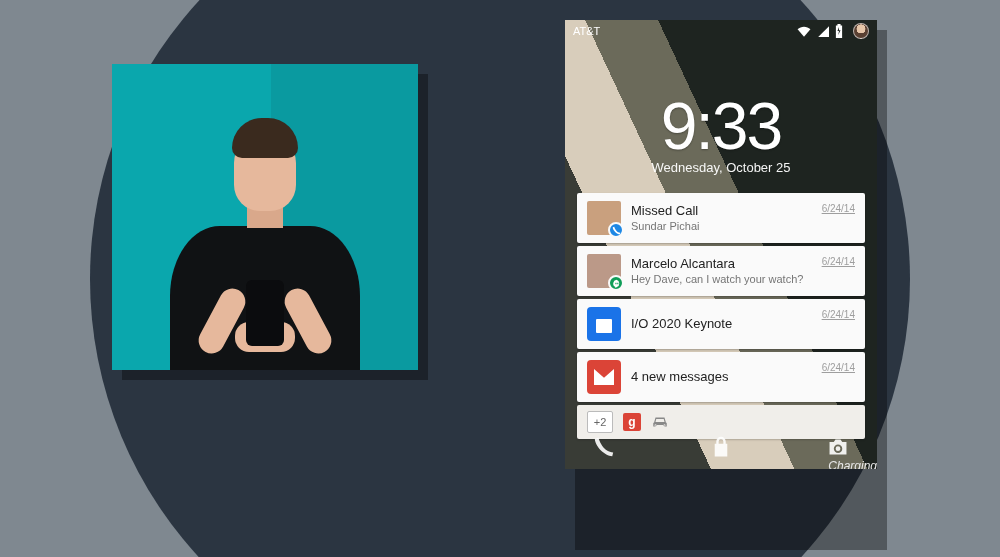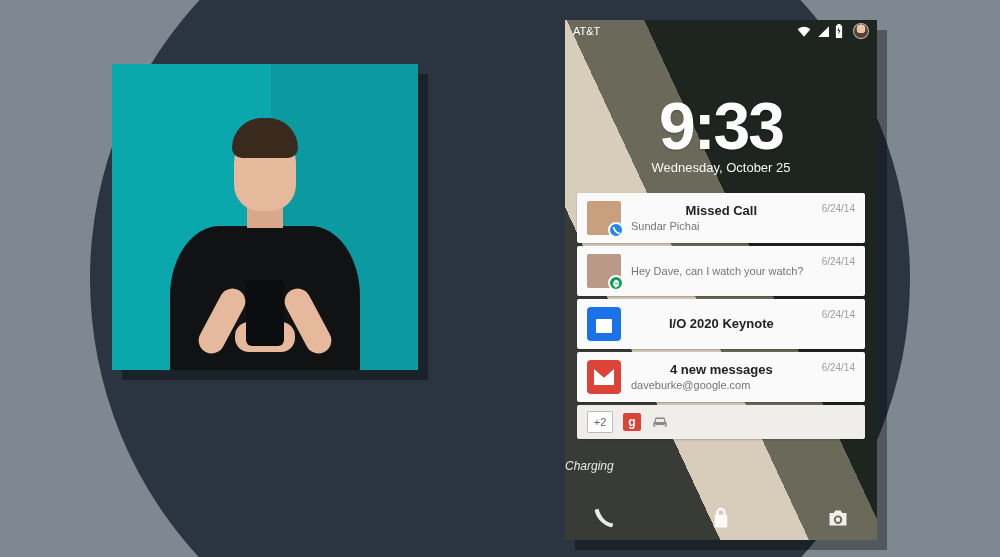--- a/index.html
+++ b/index.html
@@ -89,21 +89,21 @@
   
   .phone-shadow {
     position: absolute;
     left: 575px; top: 30px;
     width: 312px; height: 520px;
     background: rgba(0,0,0,.35);
   }
   .phone {
     position: absolute;
     left: 565px; top: 20px;
-    width: 312px; height: 520px;
+    width: 312px; height: 449px;
     background: #15803d;
     color: #fff;
     overflow: hidden;
   }
   
   .wp { position:absolute; inset:0; overflow:hidden; }
   .wp::before, .wp::after { content:""; position:absolute; }
   .wp::before {
     inset:0;
     background:
@@ -125,21 +125,21 @@
   .status-icons svg, .nav svg { display:block; }
   .avatar-thumb {
     width:16px; height:16px; border-radius:50%;
     background: radial-gradient(circle at 50% 35%, #e7c6a9 0 38%, #5a4032 40% 100%);
     border:1px solid rgba(255,255,255,.6);
     margin-left:4px;
   }
 
   .clock-block { position:relative; text-align:center; margin-top:30px; }
   .clock {
-    font-size: 66px; font-weight:700; letter-spacing:-2px;
+    font-size: 66px; font-weight:400; letter-spacing:-2px;
     text-shadow: 0 1px 2px rgba(0,0,0,.3);
     margin-top: 48px;
   }
   .date { font-size: 13px; margin-top:-4px; opacity:.95; }
 
   .notif-stack {
     position:relative;
     margin: 18px 12px 0;
   }
   .notif {
@@ -187,23 +187,23 @@
   .mail-icon {
     width:34px; height:34px; border-radius:4px;
     background:#db4437; position:relative;
   }
   .mail-icon::before {
     content:""; position:absolute; inset:9px 7px;
     background:#fff;
     clip-path: polygon(0 0,100% 0,100% 100%,0 100%,0 0,50% 55%,100% 0,0 0);
   }
   .notif-body { flex:1; min-width:0; }
-  .notif-title { font-size:13px; font-weight:700; color:#222; line-height:1.2;text-align:center; }
+  .notif-title { font-size:13px; font-weight:400; color:#222; line-height:1.2; }
   .notif-sub  { font-size:11px; color:#757575; line-height:1.3; }
-  .notif-date { font-size:10px; color:#9e9e9e; align-self:flex-start; margin-top:2px; }
+  .notif-date { font-size:10px; color:#9e9e9e; align-self:flex-start; margin-top:2px;text-decoration:underline; }
 
   .overflow-row {
     background:#f0eeea;
     border-radius:2px;
     display:flex; align-items:center;
     padding:6px 10px; gap:10px;
     box-shadow: 0 1px 2px rgba(0,0,0,.2);
     margin:0 12px;
   }
   .overflow-badge {
@@ -211,21 +211,21 @@
     border-radius:2px;
     display:flex; align-items:center; justify-content:center;
     font-size:11px; color:#666; background:#fff;
   }
   .overflow-row .mini { width:18px; height:18px; display:flex; align-items:center; justify-content:center; }
   .gplus { background:#db4437; color:#fff; font-size:12px; font-weight:700; border-radius:2px; }
   .car { color:#888; }
 
   .charging {
     position:relative;
-    text-align:left;
+    text-align:right;
     font-size:12px; font-style:italic;
     margin-top:20px;
     color:#e8e8e8;
   }
 
   .nav {
     position:absolute; left:0; right:0; bottom:0;
     height:44px;
     display:flex; justify-content:space-between; align-items:center;
     padding:0 26px;
@@ -302,20 +302,21 @@
 
     <div class="notif">
       <div class="icon-slot face2">
         <span class="badge green">
           <svg width="9" height="9" viewBox="0 0 24 24">
               <path fill="#fff" d="M12 2a10 10 0 0 0-3 19v3l4-3a10 10 0 0 0-1-19zm-3 8h3v4H9zm5 0h3v4h-3z"></path>
             </svg>
         </span>
       </div>
       <div class="notif-body">
+        <div class="notif-title">Marcelo Alcantara</div>
         <div class="notif-sub">Hey Dave, can I watch your watch?</div>
       </div>
       <div class="notif-date">6/24/14</div>
     </div>
 
     <div class="notif">
       <div class="icon-slot">
         <div class="cal-icon">
             <div class="inner"></div>
           </div>
@@ -325,21 +326,20 @@
       </div>
       <div class="notif-date">6/24/14</div>
     </div>
 
     <div class="notif">
       <div class="icon-slot">
         <div class="mail-icon"></div>
       </div>
       <div class="notif-body">
         <div class="notif-title">4 new messages</div>
-        <div class="notif-sub">daveburke@google.com</div>
       </div>
       <div class="notif-date">6/24/14</div>
     </div>
   </div>
 
   <div class="overflow-row" style="position:relative;">
     <span class="overflow-badge">+2</span>
     <span class="mini gplus">g</span>
     <span class="mini car">
       <svg width="18" height="14" viewBox="0 0 24 18">

